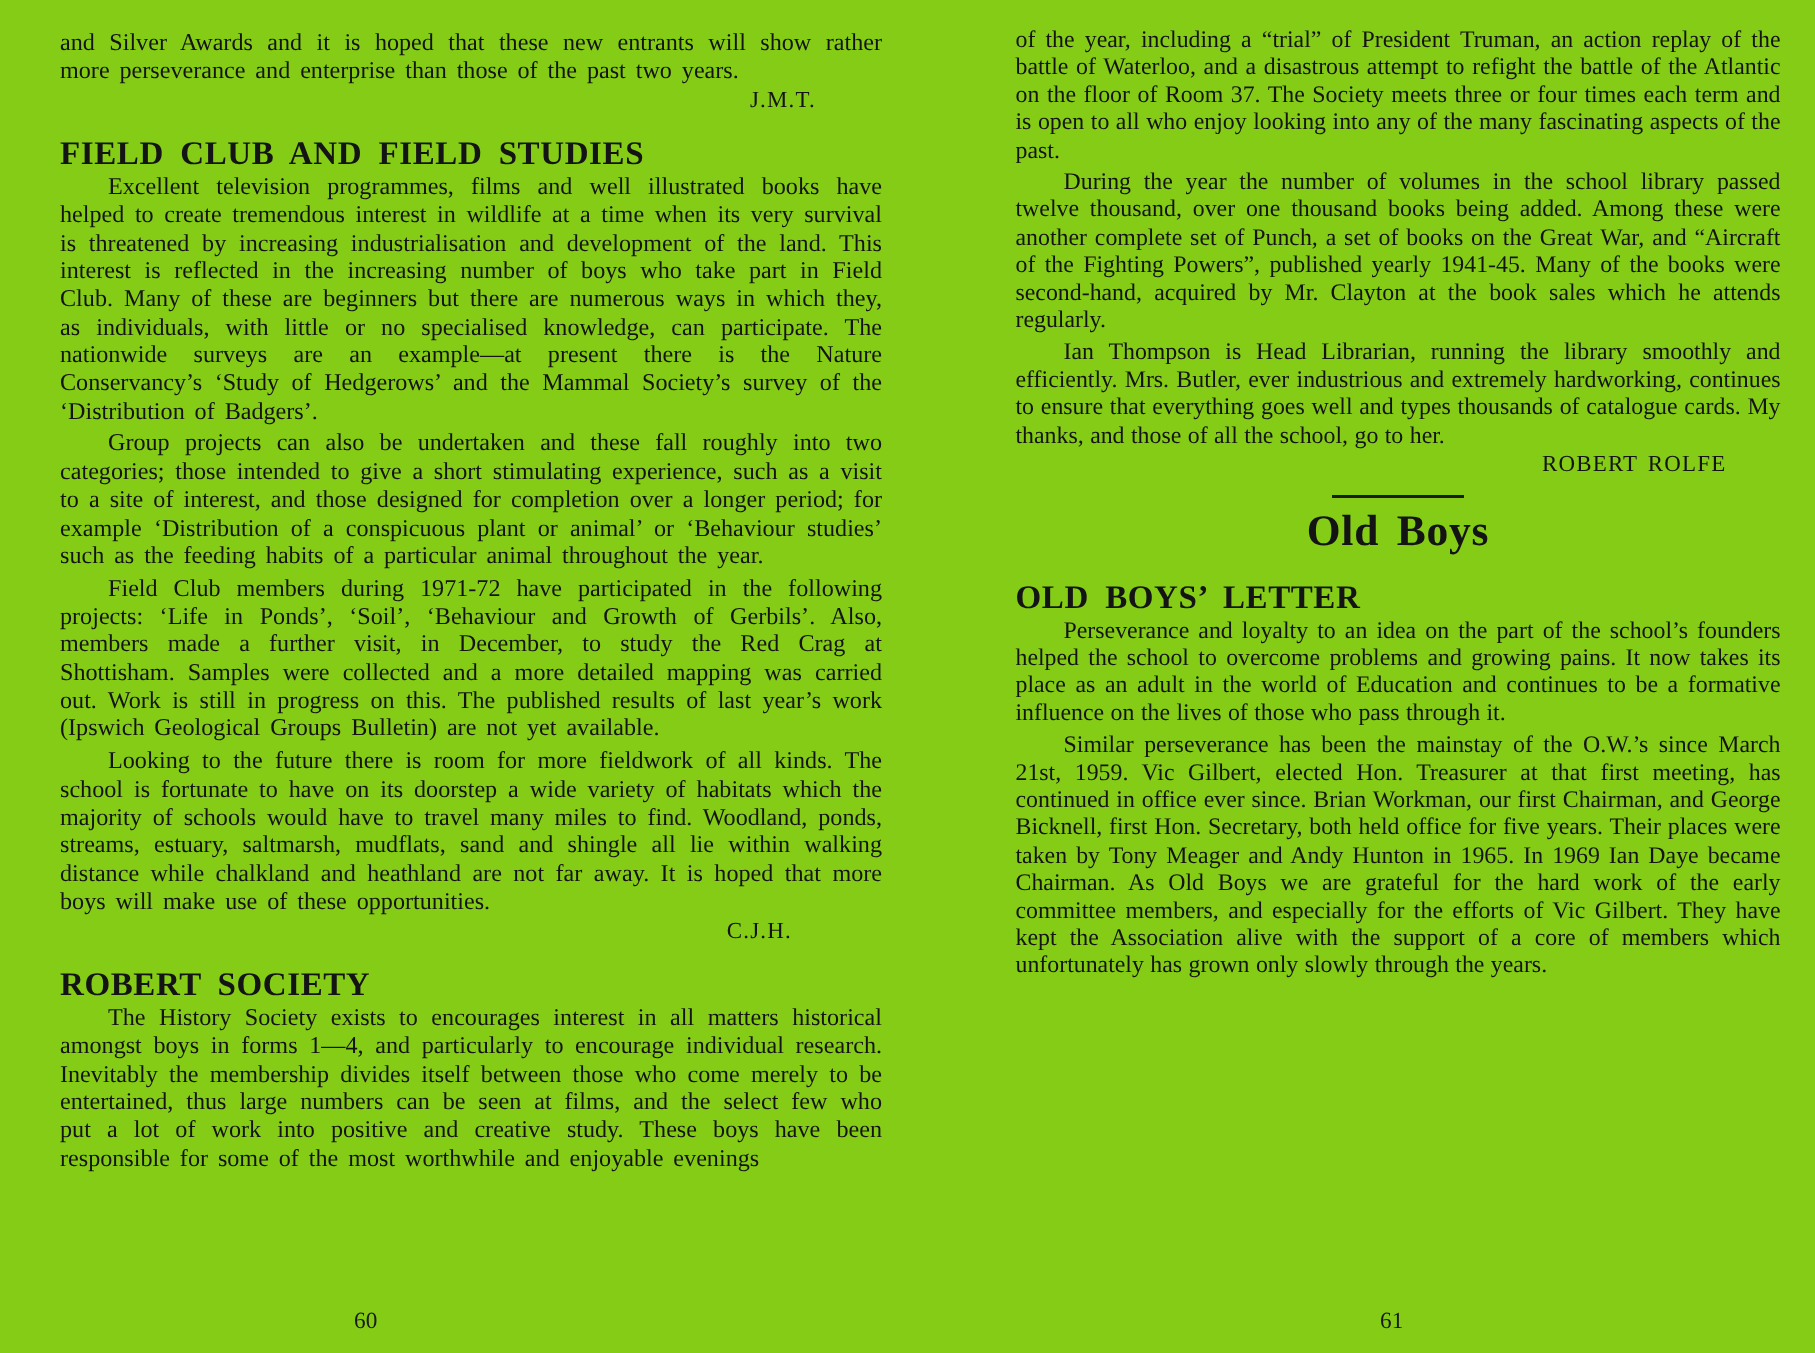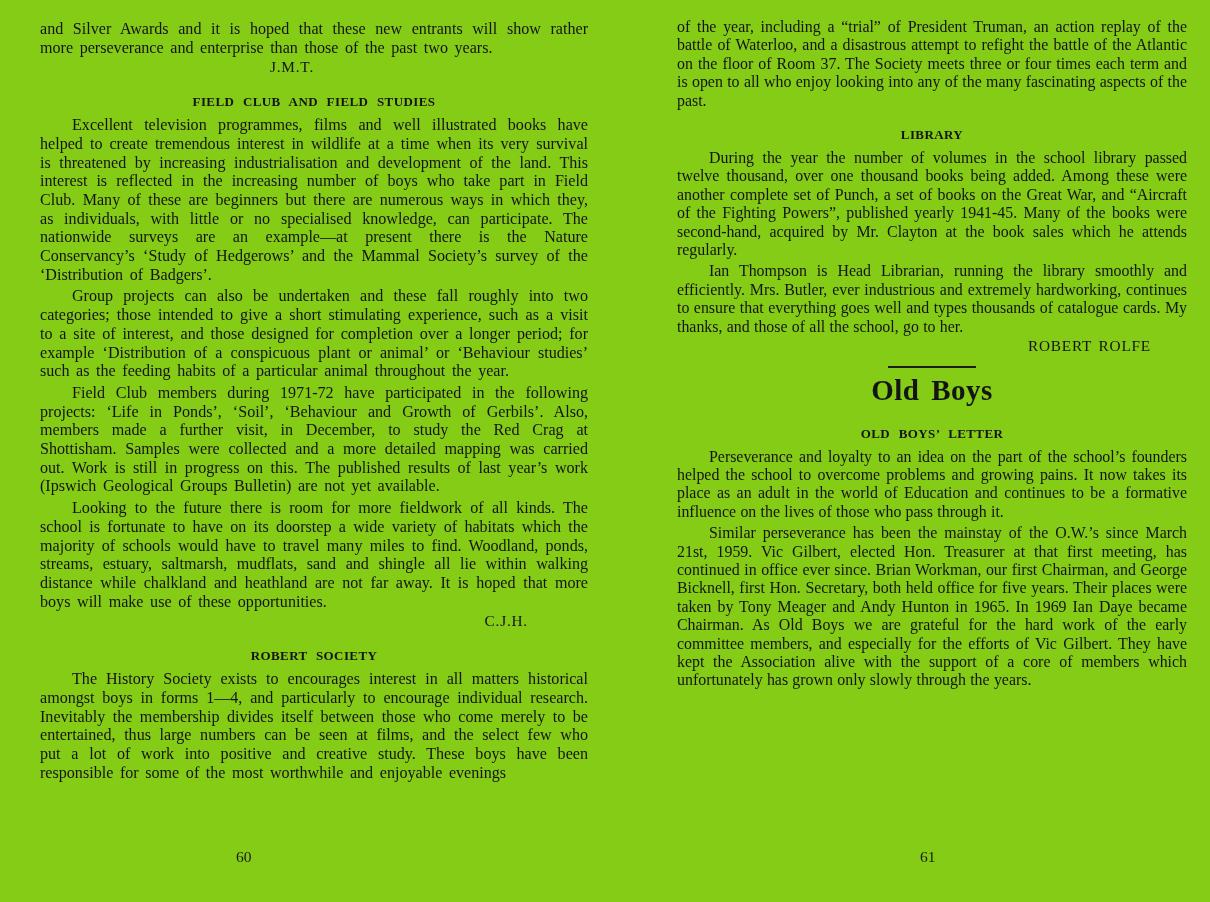--- a/index.html
+++ b/index.html
@@ -40,29 +40,29 @@
     margin: 0;
     text-indent: 0;
   }
   .sig {
     text-align: right;
     margin-top: 1px;
     font-size: 15.3px;
     letter-spacing: 0.8px;
     word-spacing: 2px;
   }
-  .sig-jmt   { padding-right: 44px; text-align: center; }
+  .sig-jmt   { padding-right: 44px; }
   .sig-cjh   { padding-right: 60px; }
   .sig-jcm   { padding-right: 58px; }
   .sig-rolfe { padding-right: 36px; }
   h2.section {
-    font-size: 13px;
+    font-size: 22px;
     font-weight: 700;
     margin: 14px 0 4px 0;
-    text-align: center;
+    text-align: left;
     letter-spacing: 0.4px;
     word-spacing: 5px;
     line-height: 21px;
   }
   .divider {
     width: 88px;
     height: 0;
     border-top: 2px solid #1c1c1c;
     margin: 10px auto 2px auto;
   }
@@ -70,21 +70,21 @@
     text-align: center;
     font-size: 29px;
     font-weight: 700;
     line-height: 37px;
     margin: 4px 0 2px 0;
     letter-spacing: 0.5px;
     word-spacing: 4px;
   }
   .pagenum {
     position: absolute;
-    top: 848px;
+    top: 872px;
     font-size: 15.5px;
     color: #1a1a1a;
   }
   .pagenum-left  { left: 236px; }
   .pagenum-right { left: 920px; }
 </style>
 </head>
 <body>
 
 <div class="spread">
@@ -100,21 +100,20 @@
     <p class="para">Looking to the future there is room for more fieldwork of all kinds. The school is fortunate to have on its doorstep a wide variety of habitats which the majority of schools would have to travel many miles to find. Woodland, ponds, streams, estuary, saltmarsh, mudflats, sand and shingle all lie within walking distance while chalkland and heathland are not far away. It is hoped that more boys will make use of these opportunities.</p>
     <div class="sig sig-cjh">C.J.H.</div>
 
     <h2 class="section">ROBERT SOCIETY</h2>
     <p class="para">The History Society exists to encourages interest in all matters historical amongst boys in forms 1—4, and particularly to encourage individual research. Inevitably the membership divides itself between those who come merely to be entertained, thus large numbers can be seen at films, and the select few who put a lot of work into positive and creative study. These boys have been responsible for some of the most worthwhile and enjoyable evenings</p>
   </div>
 
   <div class="col col-right">
     <p class="cont">of the year, including a “trial” of President Truman, an action replay of the battle of Waterloo, and a disastrous attempt to refight the battle of the Atlantic on the floor of Room 37. The Society meets three or four times each term and is open to all who enjoy looking into any of the many fascinating aspects of the past.</p>
 
-    <h2 class="section">LIBRARY</h2>
     <p class="para">During the year the number of volumes in the school library passed twelve thousand, over one thousand books being added. Among these were another complete set of Punch, a set of books on the Great War, and “Aircraft of the Fighting Powers”, published yearly 1941-45. Many of the books were second-hand, acquired by Mr. Clayton at the book sales which he attends regularly.</p>
     <p class="para">Ian Thompson is Head Librarian, running the library smoothly and efficiently. Mrs. Butler, ever industrious and extremely hardworking, continues to ensure that everything goes well and types thousands of catalogue cards. My thanks, and those of all the school, go to her.</p>
     <div class="sig sig-rolfe">ROBERT ROLFE</div>
 
     <div class="divider"></div>
 
     <div class="chapter-title">Old Boys</div>
 
     <h2 class="section">OLD BOYS’ LETTER</h2>
     <p class="para">Perseverance and loyalty to an idea on the part of the school’s founders helped the school to overcome problems and growing pains. It now takes its place as an adult in the world of Education and continues to be a formative influence on the lives of those who pass through it.</p>

